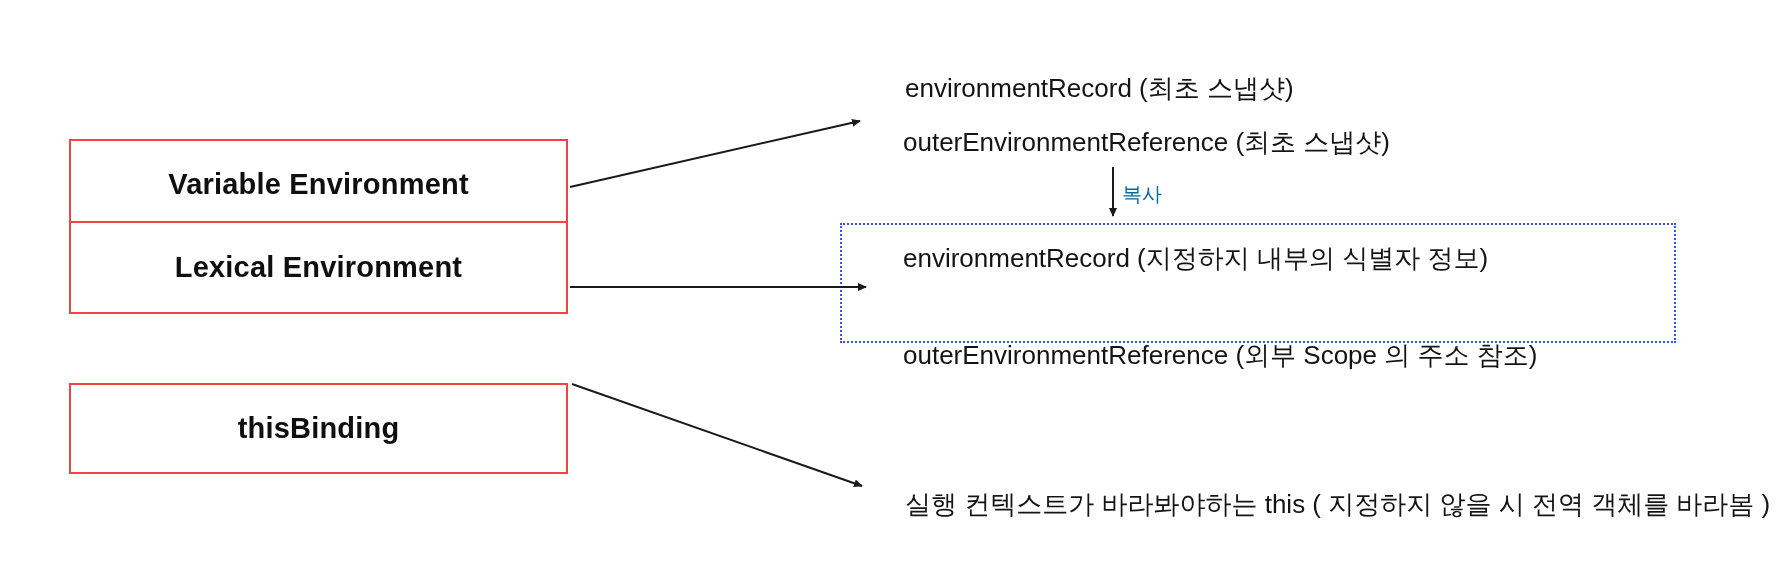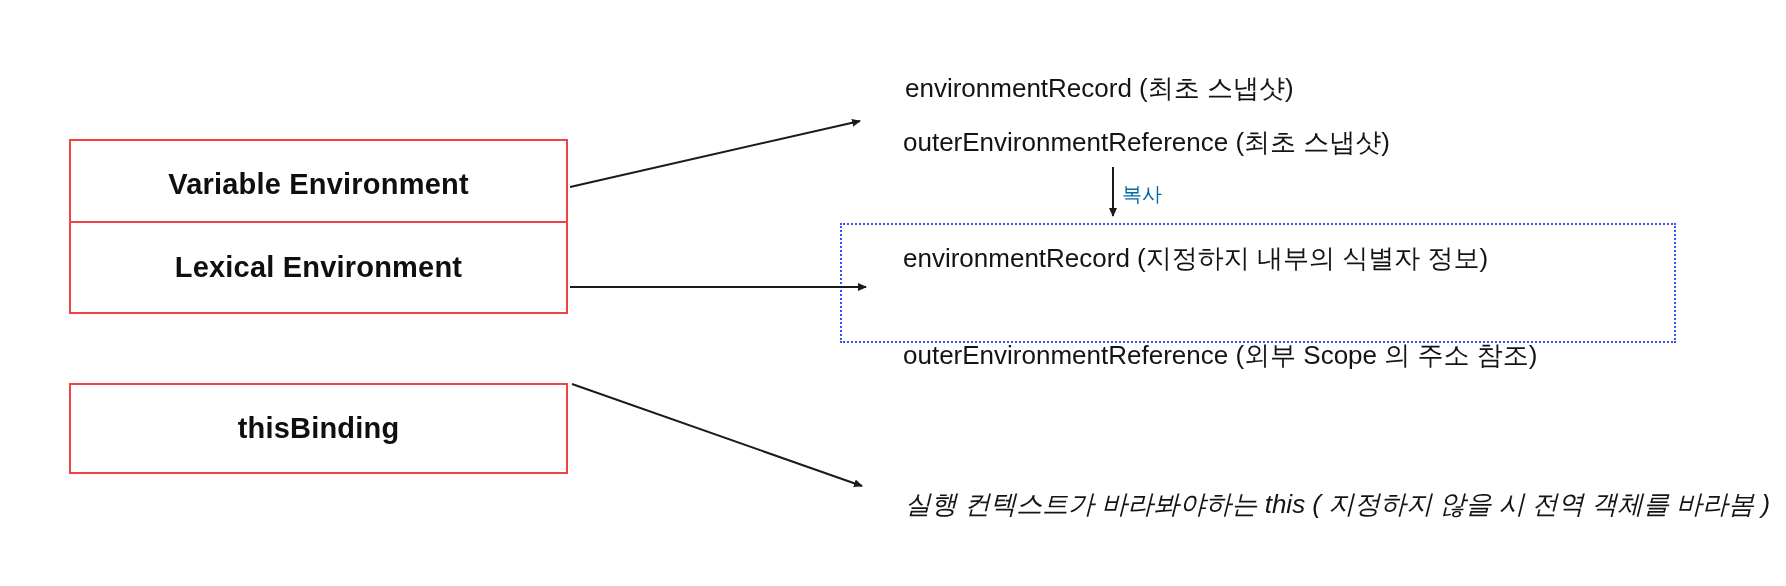--- a/index.html
+++ b/index.html
@@ -84,21 +84,20 @@
   }
 
   #this-note {
     position: absolute;
     left: 905px;
     top: 487px;
     font-size: 26px;
     line-height: 34px;
     white-space: nowrap;
     color: #141414;
-    font-style: italic;
   }
 
   
   #arrows {
     position: absolute;
     left: 0;
     top: 0;
     width: 1786px;
     height: 586px;
     pointer-events: none;

